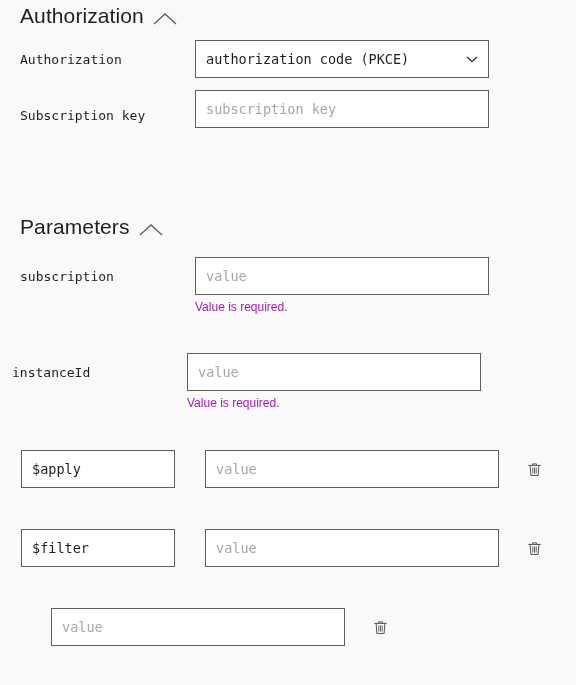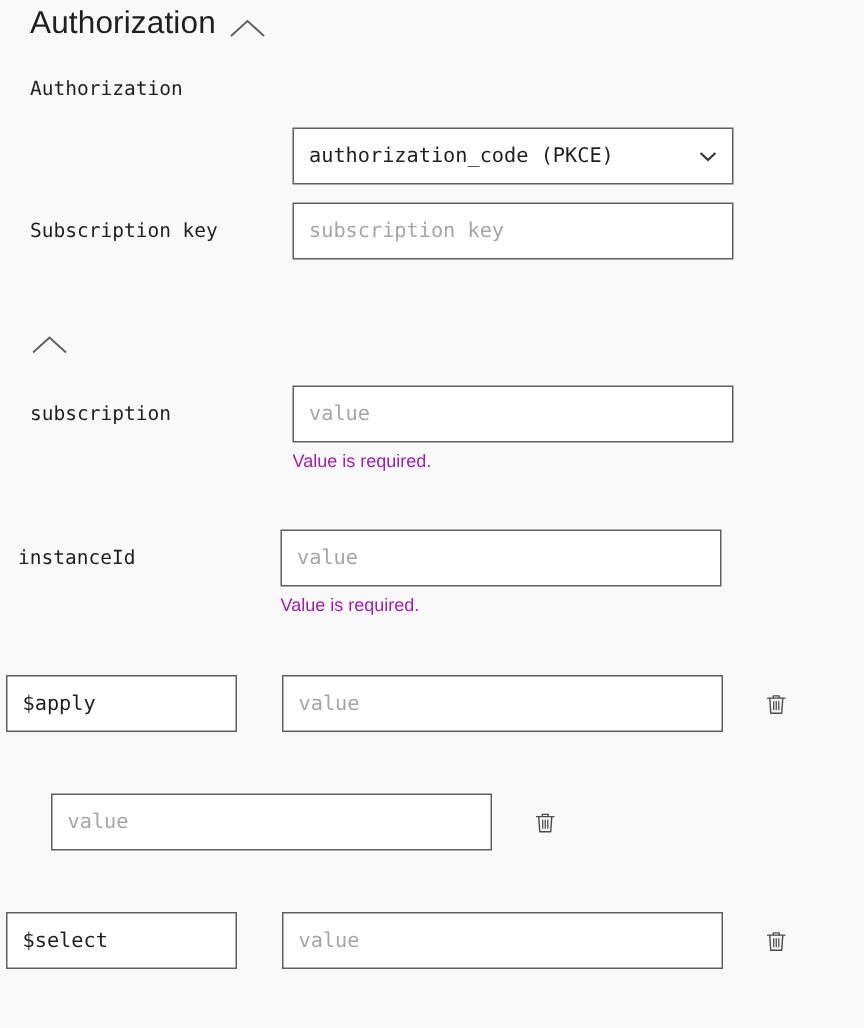--- a/index.html
+++ b/index.html
@@ -82,21 +82,20 @@
     color: #a6a6a6;
     opacity: 1;
   }
 
   select.txt-input {
     appearance: none;
     -webkit-appearance: none;
     -moz-appearance: none;
     padding-right: 30px;
     cursor: pointer;
-    margin-top: 45px;
   }
   .select-wrap {
     position: relative;
   }
   .select-caret {
     position: absolute;
     right: 11px;
     top: 50%;
     transform: translateY(-50%);
     pointer-events: none;
@@ -110,21 +109,21 @@
     font-size: 12px;
     color: #a21caf;
     margin-top: 5px;
     line-height: 14px;
   }
 
   
   .custom-row {
     display: flex;
     align-items: center;
-    padding-left: 4px;
+    padding-left: 21px;
   }
   .custom-key {
     flex: 0 0 154px;
     width: 154px;
   }
   .custom-gap { flex: 0 0 30px; }
   .custom-val {
     flex: 0 0 294px;
     width: 294px;
   }
@@ -166,31 +165,32 @@
         </select>
         <span class="select-caret">
           <svg viewBox="0 0 12 8" width="12" height="8" aria-hidden="true">
             <path d="M1 2 L6 6.6 L11 2" fill="none" stroke="#3b3a39" stroke-width="1.5"></path>
           </svg>
         </span>
       </div>
     </div>
   </div>
 
-  <div class="field-row" style="margin-top:12px;">
+  <div class="field-row" style="margin-top:12px;align-items:center;">
     <div class="field-label">Subscription key</div>
     <div class="field-control">
       <input class="txt-input" type="text" placeholder="subscription key" style="">
     </div>
   </div>
 </div>
 
 <div style="position:absolute; left:0; top:211px; width:576px;">
 
   <div class="section-heading" style="height:32px;">
+    <span class="heading-text">Parameters</span>
     <span class="chevron-up">
       <svg viewBox="0 0 26 14" width="26" height="14" aria-hidden="true">
         <path d="M2 12 L13 2 L24 12" fill="none" stroke="#605e5c" stroke-width="1.3"></path>
       </svg>
     </span>
   </div>
 
   <div class="field-row" style="margin-top:14px;">
     <div class="field-label">subscription</div>
     <div class="field-control">
@@ -217,36 +217,36 @@
           <path d="M3.2 5.2 H16.8" stroke="#4a4a4a" stroke-width="1.1" fill="none" stroke-linecap="round"></path>
           <path d="M7.7 5.2 V3.4 H12.3 V5.2" stroke="#4a4a4a" stroke-width="1.1" fill="none" stroke-linejoin="round"></path>
           <path d="M4.9 5.2 L5.7 17 H14.3 L15.1 5.2" stroke="#4a4a4a" stroke-width="1.1" fill="none" stroke-linejoin="round"></path>
           <path d="M8 8 V14.3 M12 8 V14.3 M10 8 V14.3" stroke="#4a4a4a" stroke-width="1" fill="none" stroke-linecap="round"></path>
         </svg>
       </span>
     </button>
   </div>
 
   <div class="custom-row" style="margin-top:41px;">
+    <input class="txt-input custom-key" type="text" value="$filter" style="">
     <span class="custom-gap"></span>
     <input class="txt-input custom-val" type="text" placeholder="value" style="">
     <button class="trash-btn">
       <span>
         <svg viewBox="0 0 20 20" width="17" height="17" aria-hidden="true">
           <path d="M3.2 5.2 H16.8" stroke="#4a4a4a" stroke-width="1.1" fill="none" stroke-linecap="round"></path>
           <path d="M7.7 5.2 V3.4 H12.3 V5.2" stroke="#4a4a4a" stroke-width="1.1" fill="none" stroke-linejoin="round"></path>
           <path d="M4.9 5.2 L5.7 17 H14.3 L15.1 5.2" stroke="#4a4a4a" stroke-width="1.1" fill="none" stroke-linejoin="round"></path>
           <path d="M8 8 V14.3 M12 8 V14.3 M10 8 V14.3" stroke="#4a4a4a" stroke-width="1" fill="none" stroke-linecap="round"></path>
         </svg>
       </span>
     </button>
   </div>
 
   <div class="custom-row" style="margin-top:41px;">
-    <input class="txt-input custom-key" type="text" value="$select" style="">
     <span class="custom-gap"></span>
     <input class="txt-input custom-val" type="text" placeholder="value" style="">
     <button class="trash-btn">
       <span>
         <svg viewBox="0 0 20 20" width="17" height="17" aria-hidden="true">
           <path d="M3.2 5.2 H16.8" stroke="#4a4a4a" stroke-width="1.1" fill="none" stroke-linecap="round"></path>
           <path d="M7.7 5.2 V3.4 H12.3 V5.2" stroke="#4a4a4a" stroke-width="1.1" fill="none" stroke-linejoin="round"></path>
           <path d="M4.9 5.2 L5.7 17 H14.3 L15.1 5.2" stroke="#4a4a4a" stroke-width="1.1" fill="none" stroke-linejoin="round"></path>
           <path d="M8 8 V14.3 M12 8 V14.3 M10 8 V14.3" stroke="#4a4a4a" stroke-width="1" fill="none" stroke-linecap="round"></path>
         </svg>

